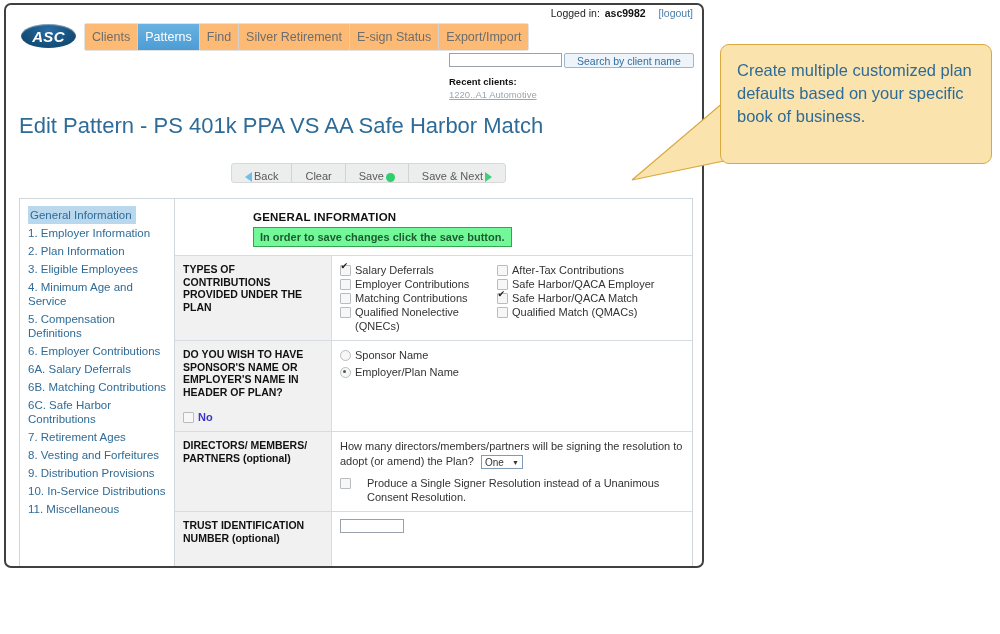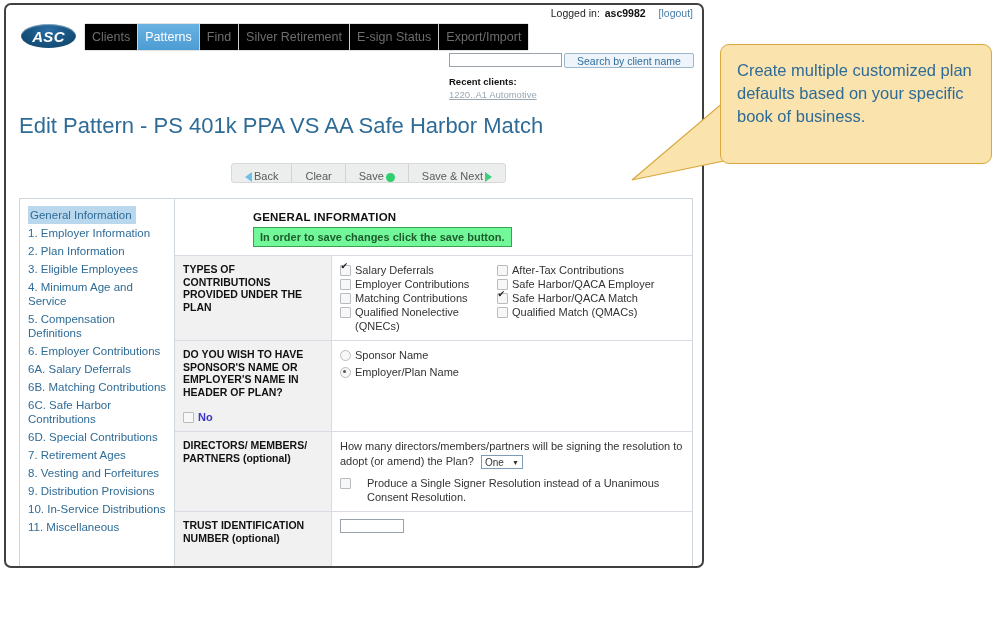--- a/index.html
+++ b/index.html
@@ -55,21 +55,21 @@
     background:#e2e2e2;
     border-radius:3px;
     display:flex; align-items:stretch;
     padding:1px;
   }
   .navtab {
     display:flex; align-items:center;
     padding: 0 7px;
     font-size: 12.5px;
     color:#6d6d6d;
-    background:#000000;
+    background:#fdba74;
     border-right:1px solid #d2d2d2;
     cursor:pointer;
     white-space:nowrap;
   }
   .navtab:last-child{ border-right:none; }
   .navtab.active {
     background:#5aa7db;
     color:#ffffff;
     background-image: linear-gradient(#69b2e2,#4c9cd4);
   }
@@ -345,21 +345,20 @@
         <div class="side-item selected">General Information</div>
         <div class="side-item">1. Employer Information</div>
         <div class="side-item">2. Plan Information</div>
         <div class="side-item">3. Eligible Employees</div>
         <div class="side-item">4. Minimum Age and Service</div>
         <div class="side-item">5. Compensation Definitions</div>
         <div class="side-item">6. Employer Contributions</div>
         <div class="side-item">6A. Salary Deferrals</div>
         <div class="side-item">6B. Matching Contributions</div>
         <div class="side-item">6C. Safe Harbor Contributions</div>
-        <div class="side-item">6D. Special Contributions</div>
         <div class="side-item">7. Retirement Ages</div>
         <div class="side-item">8. Vesting and Forfeitures</div>
         <div class="side-item">9. Distribution Provisions</div>
         <div class="side-item">10. In-Service Distributions</div>
         <div class="side-item">11. Miscellaneous</div>
       </div>
 
       <div class="formarea">
         <div class="section-head">GENERAL INFORMATION</div>
         <div class="save-note">In order to save changes click the save button.</div>

